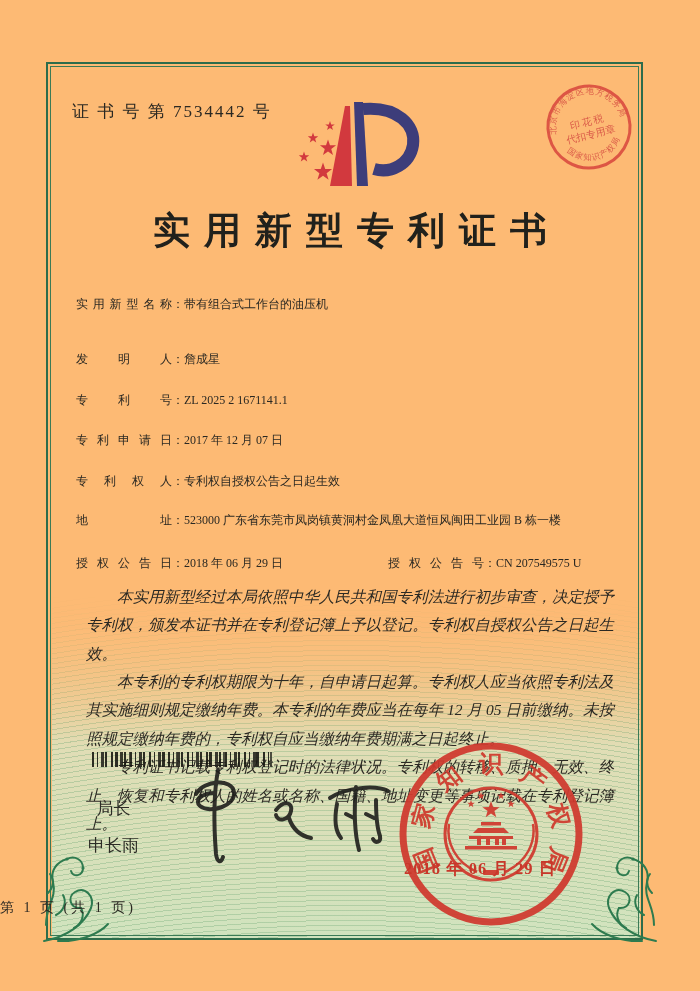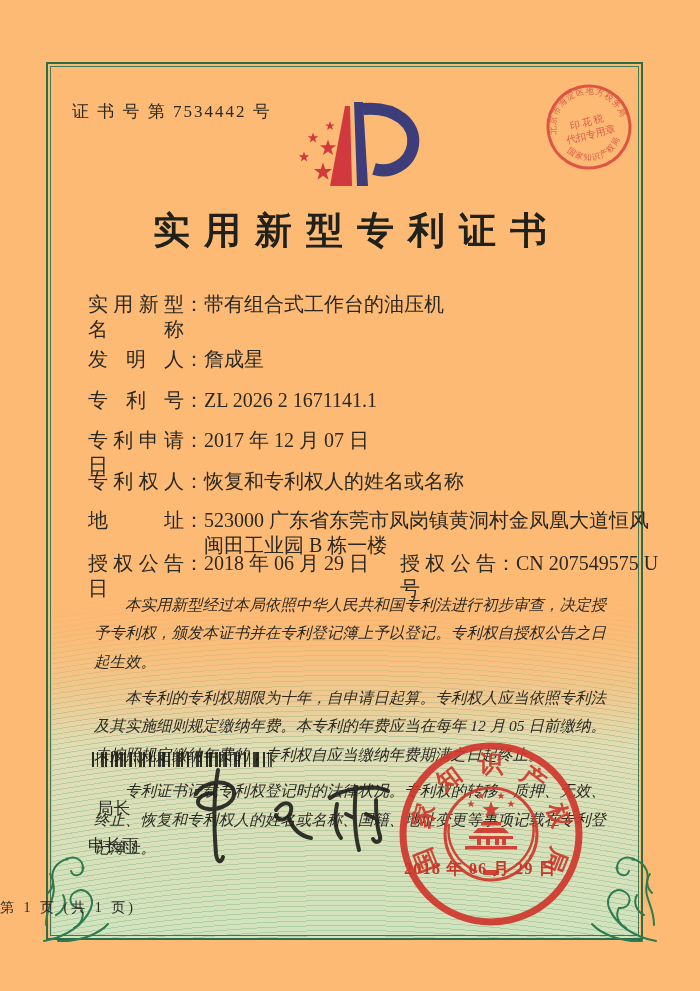--- a/index.html
+++ b/index.html
@@ -13,28 +13,28 @@
   .wash{position:absolute;left:52px;top:596px;width:588px;height:342px;z-index:1;
         background:
           repeating-radial-gradient(1600px circle at 294px 1900px, rgba(96,160,110,.30) 0 1px, rgba(0,0,0,0) 1px 5px),
           linear-gradient(to bottom, rgba(221,238,214,0) 0%, rgba(214,233,203,.75) 45%, rgba(206,229,194,.95) 100%);
         -webkit-mask-image:linear-gradient(to bottom, transparent 0, #000 42%);
         mask-image:linear-gradient(to bottom, transparent 0, #000 42%);}
   .cert-no{position:absolute;left:72px;top:100px;font-size:17px;letter-spacing:2px;z-index:4;}
   .logo{position:absolute;left:275px;top:94px;z-index:4;}
   .title{position:absolute;left:0;top:206px;width:100%;text-align:center;font-size:37px;
          letter-spacing:14px;text-indent:14px;font-weight:600;color:#21211c;z-index:4;}
-  .f-row{position:absolute;left:88px;font-size:20px;z-index:4;line-height:25px;}
+  .f-row{position:absolute;left:76px;font-size:12px;z-index:4;line-height:25px;}
   .f-label{display:inline-block;width:96px;text-align:justify;text-align-last:justify;vertical-align:top;}
   .f-colon{vertical-align:top;}
   .f-value{display:inline-block;max-width:446px;vertical-align:top;}
   .pair1{display:inline-block;width:312px;vertical-align:top;}
   .paras{position:absolute;left:86px;top:583px;width:528px;z-index:4;font-size:15.5px;
          line-height:1.83;text-align:justify;color:#2b2923;font-style:italic;}
-  .paras p{margin:8px;text-indent:2em;font-style:italic;}
+  .paras p{margin:0;text-indent:2em;font-style:italic;}
   .barcode{position:absolute;left:92px;top:752px;width:180px;height:15px;z-index:4;opacity:.88;
     background:
       repeating-linear-gradient(90deg,#15150f 0 2px,rgba(0,0,0,0) 2px 5px,#15150f 5px 6px,rgba(0,0,0,0) 6px 9px,#23231c 9px 12px,rgba(0,0,0,0) 12px 13px,#15150f 13px 15px,rgba(0,0,0,0) 15px 19px),
       repeating-linear-gradient(90deg,rgba(0,0,0,0) 0 23px,#15150f 23px 26px,rgba(0,0,0,0) 26px 37px,#3a3a30 37px 39px,rgba(0,0,0,0) 39px 47px);}
   .signer{position:absolute;left:88px;top:790px;z-index:4;font-size:17px;line-height:37px;
           font-family:"Liberation Sans","DejaVu Sans",sans-serif;color:#2c2c26;text-align:center;}
   .signature{position:absolute;left:180px;top:756px;z-index:5;}
   .seal{position:absolute;left:396px;top:739px;z-index:5;opacity:.93;}
   .seal-date{position:absolute;left:404px;top:858px;z-index:6;color:#c8372a;font-size:16.5px;
              letter-spacing:1px;font-weight:600;}
@@ -101,27 +101,27 @@
 
   <div class="title">实用新型专利证书</div>
 
   <div class="f-row" style="top:292px">
     <span class="f-label">实用新型名称</span><span class="f-colon">：</span><span class="f-value">带有组合式工作台的油压机</span>
   </div>
   <div class="f-row" style="top:347px">
     <span class="f-label">发明人</span><span class="f-colon">：</span><span class="f-value">詹成星</span>
   </div>
   <div class="f-row" style="top:388px">
-    <span class="f-label">专利号</span><span class="f-colon">：</span><span class="f-value">ZL 2026 2 1671141.1</span>
+    <span class="f-label">专利号</span><span class="f-colon">：</span><span class="f-value">ZL 2025 2 1671141.1</span>
   </div>
   <div class="f-row" style="top:428px">
     <span class="f-label">专利申请日</span><span class="f-colon">：</span><span class="f-value">2017 年 12 月 07 日</span>
   </div>
   <div class="f-row" style="top:469px">
-    <span class="f-label">专利权人</span><span class="f-colon">：</span><span class="f-value">恢复和专利权人的姓名或名称</span>
+    <span class="f-label">专利权人</span><span class="f-colon">：</span><span class="f-value">专利权自授权公告之日起生效</span>
   </div>
   <div class="f-row" style="top:508px">
     <span class="f-label">地址</span><span class="f-colon">：</span><span class="f-value">523000 广东省东莞市凤岗镇黄洞村金凤凰大道恒风闽田工业园 B 栋一楼</span>
   </div>
   <div class="f-row" style="top:551px">
     <span class="pair1"><span class="f-label">授权公告日</span><span class="f-colon">：</span><span class="f-value">2018 年 06 月 29 日</span></span><span><span class="f-label">授权公告号</span><span class="f-colon">：</span><span class="f-value">CN 207549575 U</span></span>
   </div>
 
   <div class="paras">
     <p>本实用新型经过本局依照中华人民共和国专利法进行初步审查，决定授予专利权，颁发本证书并在专利登记簿上予以登记。专利权自授权公告之日起生效。</p>

